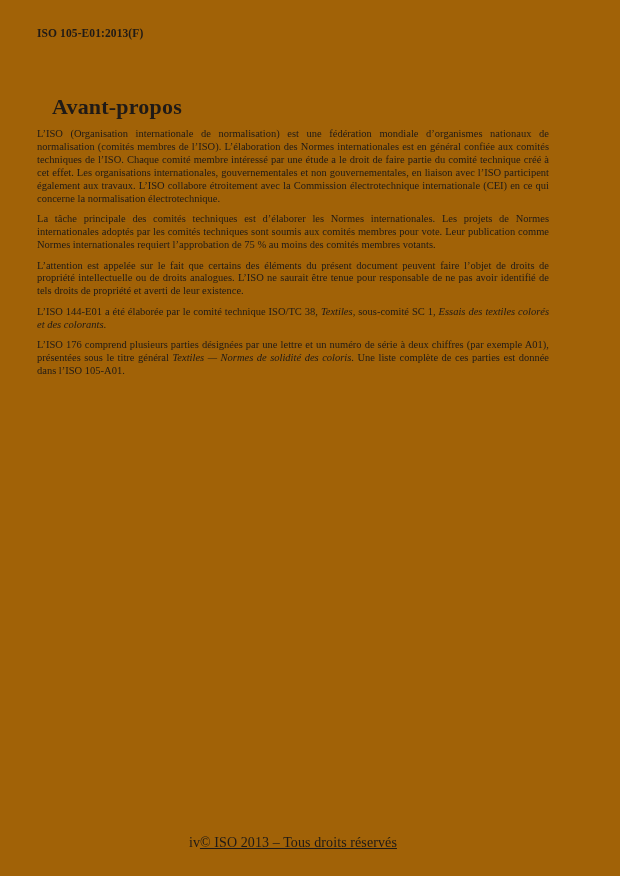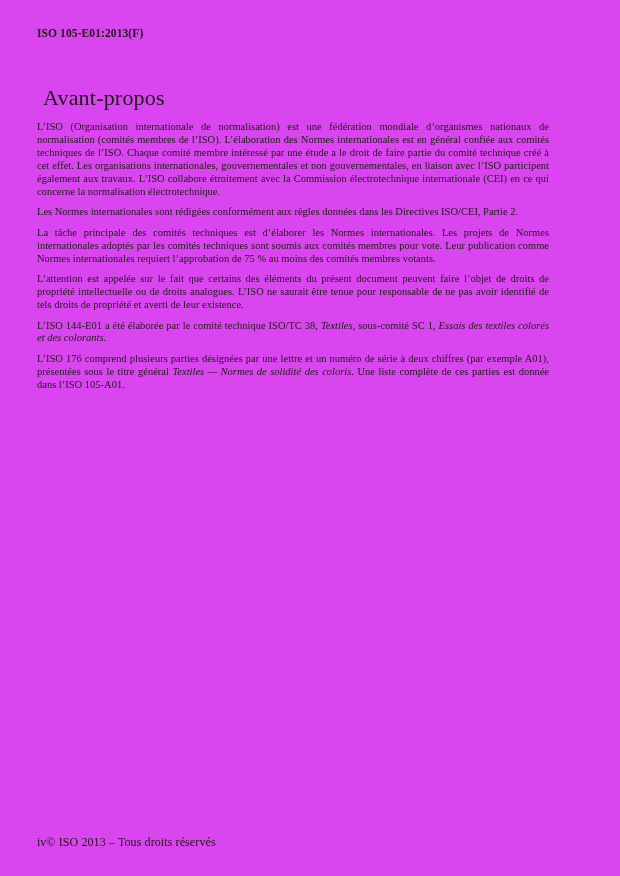--- a/index.html
+++ b/index.html
@@ -12,87 +12,87 @@
     width: 620px;
     height: 876px;
     position: relative;
     font-family: "Liberation Serif", "DejaVu Serif", serif;
     color: #1f1a17;
     -webkit-font-smoothing: antialiased;
   }
   .page {
     position: absolute;
     inset: 0;
-    background: #d946ef;
+    background: #a16207;
     overflow: hidden;
   }
   .doc-ref {
     position: absolute;
     left: 37px;
     top: 27px;
     font-size: 11.5px;
     font-weight: bold;
     letter-spacing: 0.1px;
     white-space: nowrap;
   }
   .doc-title {
     position: absolute;
     left: 36px;
     top: 78px;
-    margin: 7px;
+    margin: 16px;
     font-size: 22px;
-    font-weight: normal;
+    font-weight: bold;
     letter-spacing: 0.2px;
     white-space: nowrap;
   }
   .doc-body {
     position: absolute;
     left: 37px;
-    top: 121px;
+    top: 128px;
     width: 512px;
     font-size: 10.5px;
     line-height: 12.9px;
     text-align: justify;
     text-justify: inter-word;
   }
   .doc-body p {
     margin: 0 0 7.7px 0;
     padding: 0;
   }
   .doc-body em {
     font-style: italic;
   }
   .page-footer {
     position: absolute;
     left: 37px;
     top: 835px;
     width: 512px;
-    font-size: 12px;
+    font-size: 14px;
     display: flex;
-    justify-content: flex-start;
+    justify-content: center;
     align-items: baseline;
   }
   .page-footer .copyright {
     letter-spacing: 0.1px;
+    text-decoration: underline;
   }
 </style>
 </head>
 <body>
 
 <div class="page">
 
   <div class="doc-ref">ISO 105-E01:2013(F)</div>
 
   <h1 class="doc-title">Avant-propos</h1>
 
   <div class="doc-body">
 
     <p>L’ISO (Organisation internationale de normalisation) est une fédération mondiale d’organismes nationaux de normalisation (comités membres de l’ISO). L’élaboration des Normes internationales est en général confiée aux comités techniques de l’ISO. Chaque comité membre intéressé par une étude a le droit de faire partie du comité technique créé à cet effet. Les organisations internationales, gouvernementales et non gouvernementales, en liaison avec l’ISO participent également aux travaux. L’ISO collabore étroitement avec la Commission électrotechnique internationale (CEI) en ce qui concerne la normalisation électrotechnique.</p>
 
-    <p>Les Normes internationales sont rédigées conformément aux règles données dans les Directives ISO/CEI, Partie 2.</p>
 
     <p>La tâche principale des comités techniques est d’élaborer les Normes internationales. Les projets de Normes internationales adoptés par les comités techniques sont soumis aux comités membres pour vote. Leur publication comme Normes internationales requiert l’approbation de 75&nbsp;% au moins des comités membres votants.</p>
 
     <p>L’attention est appelée sur le fait que certains des éléments du présent document peuvent faire l’objet de droits de propriété intellectuelle ou de droits analogues. L’ISO ne saurait être tenue pour responsable de ne pas avoir identifié de tels droits de propriété et averti de leur existence.</p>
 
     <p><span>L’ISO 144-E01 a été élaborée par le comité technique ISO/TC 38, </span><em>Textiles</em><span>, sous-comité SC 1, </span><em>Essais des textiles colorés et des colorants</em><span>.</span></p>
 
 
     <p><span>L’ISO 176 comprend plusieurs parties désignées par une lettre et un numéro de série à deux chiffres (par exemple A01), présentées sous le titre général </span><em>Textiles — Normes de solidité des coloris</em><span>. Une liste complète de ces parties est donnée dans l’ISO 105-A01.</span></p>
 

